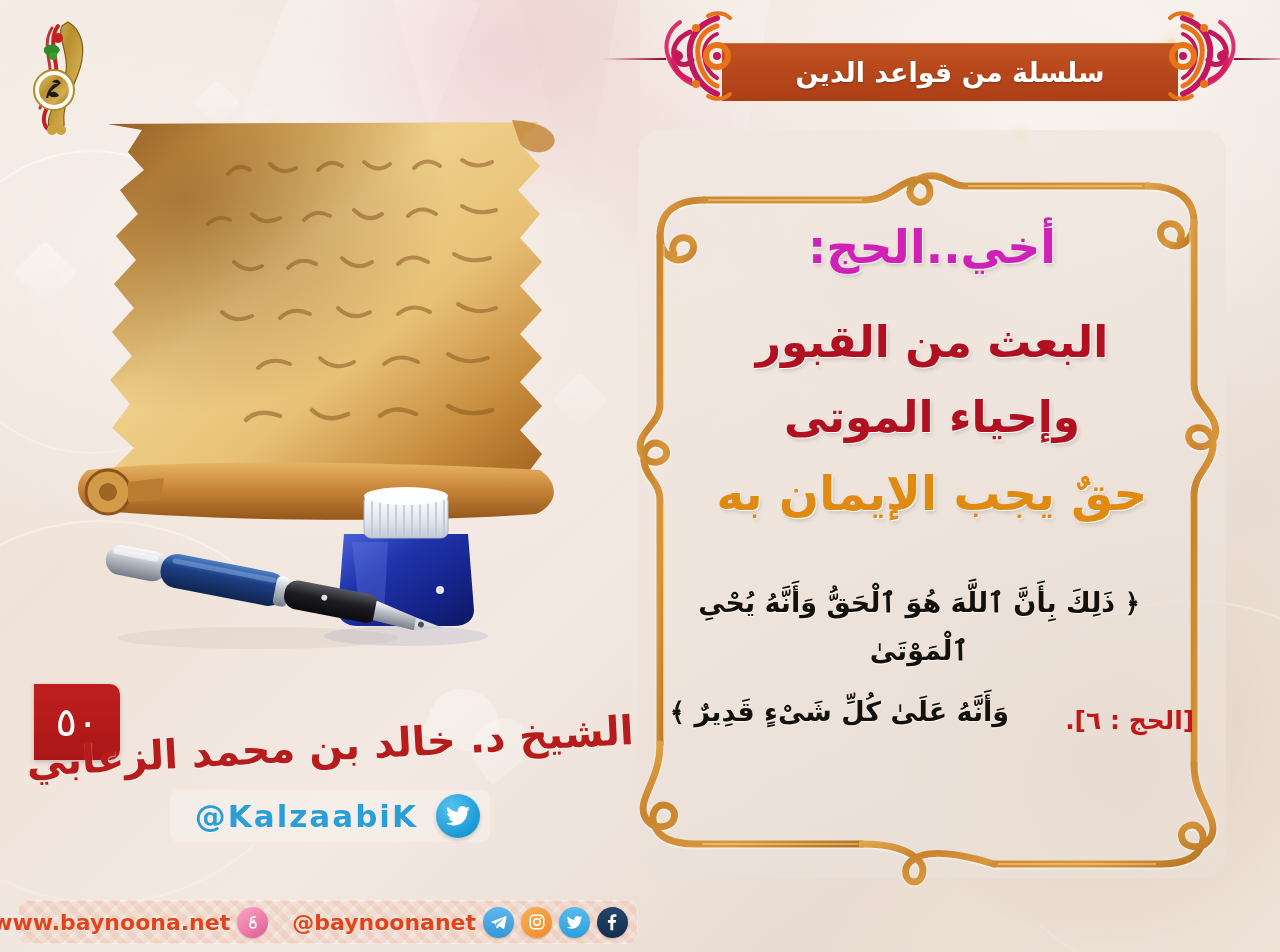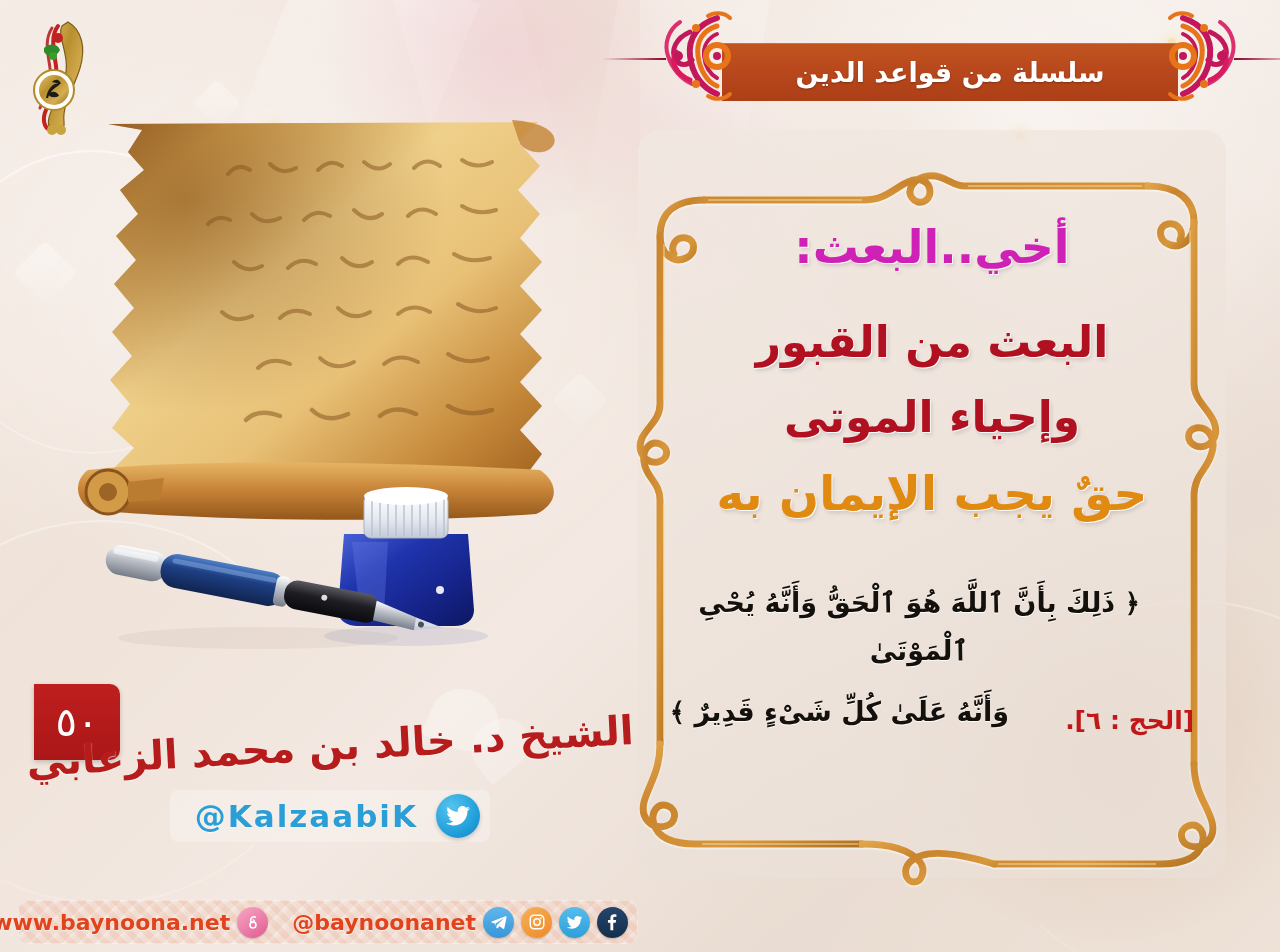--- a/index.html
+++ b/index.html
@@ -492,21 +492,21 @@
                  C294 778 290 766 298 758 C308 748 330 744 382 760"></path>
       </g>
 
       <g fill="none" stroke="#f2d79a" stroke-width="1.4" opacity=".7">
         <path d="M96 96 L250 96 M356 82 L530 82 M52 140 L52 296 M578 126 L578 276
                  M52 400 L52 634 M578 396 L578 654 M90 740 L246 740 M386 760 L544 760"></path>
       </g>
     </svg>
 
     <div id="panel-text">
-      <div class="line" id="line-greeting">أخي..البعث:</div>
+      <div class="line" id="line-greeting">أخي..الحج:</div>
       <div class="line" id="line-1">البعث من القبور</div>
       <div class="line" id="line-2">وإحياء الموتى</div>
       <div class="line" id="line-3">حقٌ يجب الإيمان به</div>
 
       <div id="verse-block">
         <div class="verse-line" id="verse-line-1">
           <span class="brace">﴿</span>
           <span>ذَلِكَ بِأَنَّ ٱللَّهَ هُوَ ٱلْحَقُّ وَأَنَّهُ يُحْىِ ٱلْمَوْتَىٰ</span>
         </div>
         <div id="verse-line-2">

